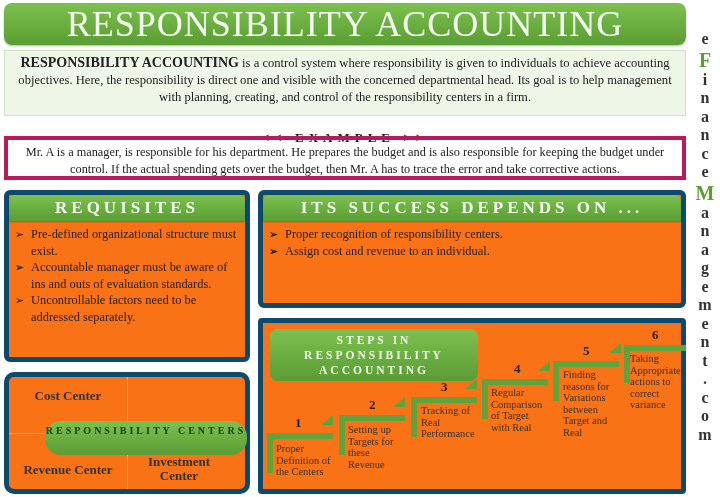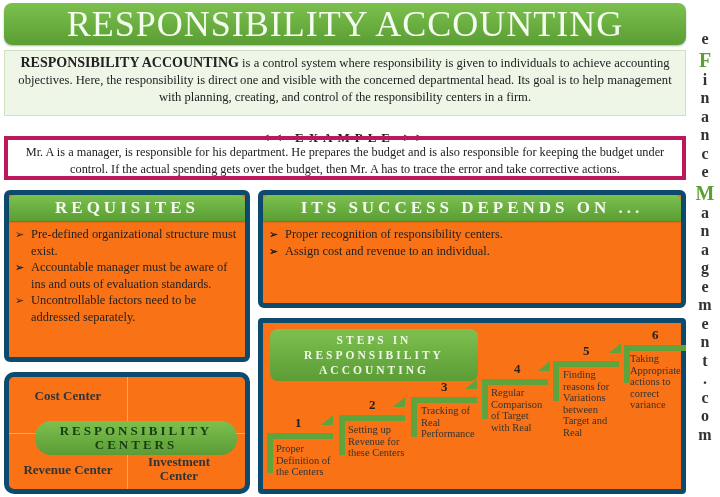--- a/index.html
+++ b/index.html
@@ -14,21 +14,21 @@
   .panel-head { height: 26px; display: flex; align-items: center; justify-content: center; font-size: 17px; font-weight: bold; letter-spacing: 4px; border-radius: 6px 6px 0 0; }
   #requisites { left: 4px; top: 190px; width: 246px; height: 172px; }
   #success { left: 258px; top: 190px; width: 428px; height: 118px; }
   ul.arrow { list-style: none; padding: 5px 6px; font-size: 12.4px; line-height: 16.5px; }
   ul.arrow li { padding-left: 16px; position: relative; }
   ul.arrow li .bullet { position: absolute; left: 0; top: 0; font-size: 11px; }
   #centers { left: 4px; top: 372px; width: 246px; height: 122px; border-radius: 10px; }
   .c-cell { position: absolute; width: 50%; height: 50%; display: flex; align-items: center; justify-content: center; text-align: center; font-size: 13px; font-weight: bold; color: #333; line-height: 14px; }
   .divider-v { position: absolute; left: 50%; top: 0; bottom: 0; width: 1px; background: #b8b8b8; }
   .divider-h { position: absolute; top: 50%; left: 0; right: 0; height: 1px; background: #b8b8b8; }
-  #centers-label { position: absolute; left: 26px; top: 44px; width: 202px; height: 34px; border-radius: 16px; background: linear-gradient(#7ec04f,#5b9c35); color: #173d10; font-size: 13px; font-weight: bold; letter-spacing: 3px; text-align: center; line-height: 14px; padding-top: 3px; }
+  #centers-label { position: absolute; left: 36px; top: 44px; width: 202px; height: 34px; border-radius: 16px; background: linear-gradient(#7ec04f,#5b9c35); color: #173d10; font-size: 10px; font-weight: bold; letter-spacing: 3px; text-align: center; line-height: 14px; padding-top: 3px; }
   #steps { left: 258px; top: 318px; width: 428px; height: 176px; border-radius: 4px; }
   #steps-label { position: absolute; left: 7px; top: 6px; width: 208px; height: 52px; border-radius: 8px; background: linear-gradient(#7ec04f,#5b9c35); color: #eef8e6; font-size: 11.5px; font-weight: bold; letter-spacing: 3px; text-align: center; line-height: 15px; padding-top: 4px; }
   .step { position: absolute; }
   .step .num { position: absolute; font-weight: bold; font-size: 13px; }
   .step .bar-h { position: absolute; height: 6px; background: #5fa33c; }
   .step .bar-v { position: absolute; width: 6px; background: #5fa33c; }
   .step .tri { position: absolute; width: 0; height: 0; border-left: 12px solid transparent; border-bottom: 10px solid #5fa33c; }
   .step .txt { position: absolute; font-size: 10.5px; line-height: 11.5px; color: #333; width: 58px; }
   #brand { position: absolute; left: 693px; top: 30px; width: 24px; display: flex; flex-direction: column; align-items: center; font-size: 16px; font-weight: bold; color: #333; line-height: 18.5px; }
   #brand span.g { color: #5a9e34; font-size: 20px; line-height: 22px; }
@@ -84,21 +84,21 @@
     <div class="bar-h" style="left:0;top:18px;width:66px;"></div>
     <div class="bar-v" style="left:0;top:18px;height:40px;"></div>
     <div class="txt" style="left:9px;top:28px;">Proper Definition of the Centers</div>
   </div>
 
   <div class="step" style="left:76px;top:74px;">
     <div class="num" style="left:30px;top:0;">2</div>
     <div class="tri" style="left:54px;top:0;"></div>
     <div class="bar-h" style="left:0;top:18px;width:66px;"></div>
     <div class="bar-v" style="left:0;top:18px;height:40px;"></div>
-    <div class="txt" style="left:9px;top:27px;">Setting up Revenue for these Centers</div>
+    <div class="txt" style="left:9px;top:27px;">Setting up Targets for these Revenue</div>
   </div>
 
   <div class="step" style="left:148px;top:56px;">
     <div class="num" style="left:30px;top:0;">3</div>
     <div class="tri" style="left:54px;top:0;"></div>
     <div class="bar-h" style="left:0;top:18px;width:66px;"></div>
     <div class="bar-v" style="left:0;top:18px;height:40px;"></div>
     <div class="txt" style="left:10px;top:26px;">Tracking of Real Performance</div>
   </div>
 

